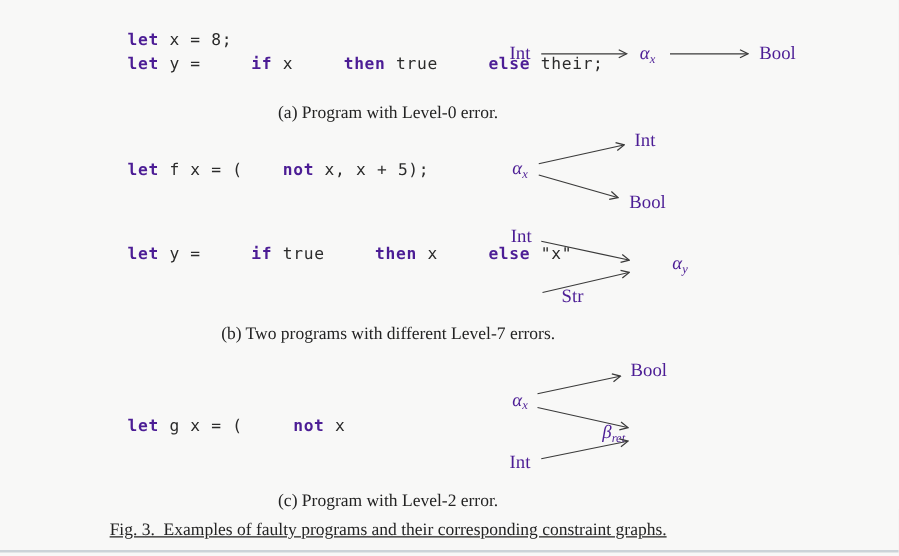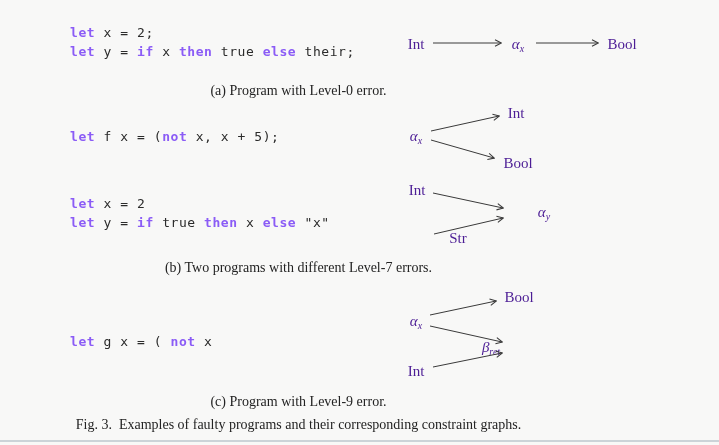--- a/index.html
+++ b/index.html
@@ -16,25 +16,25 @@
   
   .code {
     position: absolute;
     font-family: "DejaVu Sans Mono", "Liberation Mono", monospace;
     font-size: 13px;
     letter-spacing: 0.55px;
     line-height: 19px;
     color: #2b2b2b;
     white-space: pre;
   }
-  .code .kw { font-weight: bold; color: #8b5cf6; }
+  .code .kw { font-weight: bold; color: #4c1d95; margin-left: 32px; }
   
   .caption {
     position: absolute;
-    left: 0;
+    left: 12px;
     width: 597px;
     text-align: center;
     font-size: 14px;
     color: #232323;
     white-space: pre;
   }
   
   .glabel {
     position: absolute;
     transform: translate(-50%, -50%);
@@ -63,52 +63,52 @@
     left: 0; top: 440px;
     width: 719px; height: 2px;
     background: #ccd3d8;
   }
 </style>
 </head>
 <body>
 
 <div id="page">
 
-  <div class="code" style="left:70px; top:23px;"><div class="code-line"><span class="kw">let</span><span> x = 2;</span></div><div class="code-line"><span class="kw">let</span><span> y = </span><span class="kw">if</span><span> x </span><span class="kw">then</span><span> true </span><span class="kw">else</span><span> their;</span></div></div>
+  <div class="code" style="left:70px; top:23px;"><div class="code-line"><span class="kw">let</span><span> x = 8;</span></div><div class="code-line"><span class="kw">let</span><span> y = </span><span class="kw">if</span><span> x </span><span class="kw">then</span><span> true </span><span class="kw">else</span><span> their;</span></div></div>
 
   <span class="glabel" style="left:416px; top:44px;">Int</span>
   <span class="glabel" style="left:518px; top:44px;"><i>α</i><sub>x</sub></span>
   <span class="glabel" style="left:622px; top:44px;">Bool</span>
 
   <div class="caption" style="top:83px;">(a) Program with Level-0 error.</div>
 
   <div class="code" style="left:70px; top:127px;"><div class="code-line"><span class="kw">let</span><span> f x = (</span><span class="kw">not</span><span> x, x + 5);</span></div></div>
 
   <span class="glabel" style="left:416px; top:136px;"><i>α</i><sub>x</sub></span>
   <span class="glabel" style="left:516px; top:113px;">Int</span>
   <span class="glabel" style="left:518px; top:163px;">Bool</span>
 
-  <div class="code" style="left:70px; top:194px;"><div class="code-line"><span class="kw">let</span><span> x = 2</span></div><div class="code-line"><span class="kw">let</span><span> y = </span><span class="kw">if</span><span> true </span><span class="kw">then</span><span> x </span><span class="kw">else</span><span> "x"</span></div></div>
+  <div class="code" style="left:70px; top:194px;"><div class="code-line"><span class="kw">let</span><span> y = </span><span class="kw">if</span><span> true </span><span class="kw">then</span><span> x </span><span class="kw">else</span><span> "x"</span></div></div>
 
   <span class="glabel" style="left:417px; top:190px;">Int</span>
   <span class="glabel" style="left:417px; top:238px;margin-left:41px;">Str</span>
   <span class="glabel" style="left:519px; top:212px;margin-left:25px;"><i>α</i><sub>y</sub></span>
 
   <div class="caption" style="top:260px;">(b) Two programs with different Level-7 errors.</div>
 
   <div class="code" style="left:70px; top:332px;"><div class="code-line"><span class="kw">let</span><span> g x = ( </span><span class="kw">not</span><span> x</span></div></div>
 
   <span class="glabel" style="left:416px; top:321px;"><i>α</i><sub>x</sub></span>
   <span class="glabel" style="left:519px; top:297px;">Bool</span>
   <span class="glabel" style="left:491px; top:347px;"><i>β</i><sub>ret</sub></span>
   <span class="glabel" style="left:416px; top:371px;">Int</span>
 
-  <div class="caption" style="top:394px;">(c) Program with Level-9 error.</div>
+  <div class="caption" style="top:394px;">(c) Program with Level-2 error.</div>
 
-  <div class="caption" style="top:417px;">Fig. 3.  Examples of faulty programs and their corresponding constraint graphs.</div>
+  <div class="caption" style="top:417px;text-decoration:underline;">Fig. 3.  Examples of faulty programs and their corresponding constraint graphs.</div>
 
   <svg id="arrows" viewBox="0 0 719 445" xmlns="http://www.w3.org/2000/svg">
     <defs>
       <marker id="ah" viewBox="0 0 10 10" refX="8.5" refY="5" markerWidth="8" markerHeight="8" orient="auto-start-reverse">
         <path d="M1,1 L9,5 L1,9" fill="none" stroke="#3a3a3a" stroke-width="1.3"></path>
       </marker>
     </defs>
 
     <line x1="433" y1="43" x2="501" y2="43" stroke="#3a3a3a" stroke-width="1" marker-end="url(#ah)"></line>
     <line x1="536" y1="43" x2="598" y2="43" stroke="#3a3a3a" stroke-width="1" marker-end="url(#ah)"></line>

